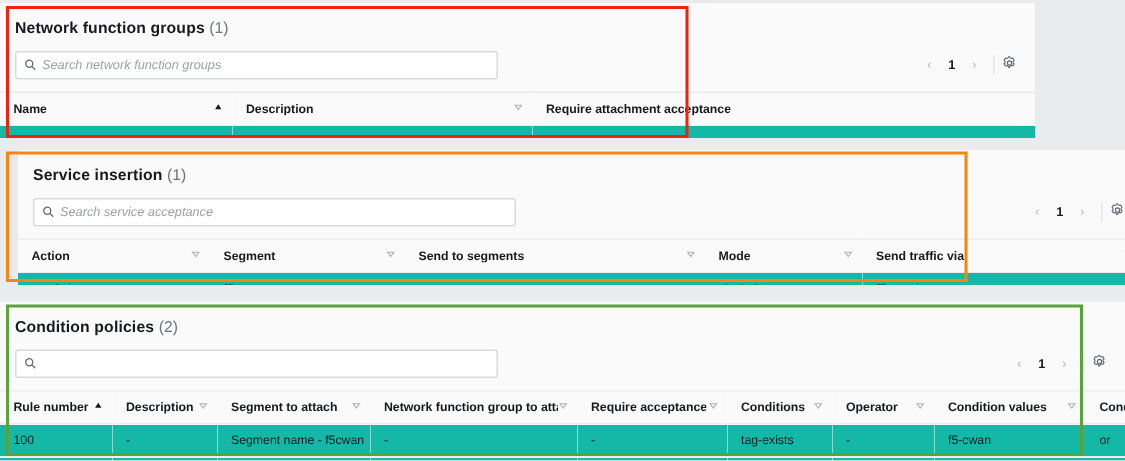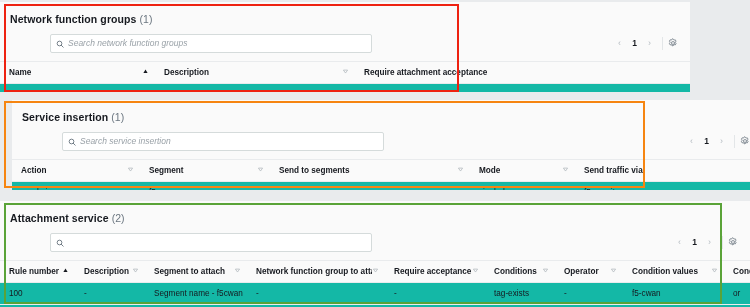--- a/index.html
+++ b/index.html
@@ -56,21 +56,20 @@
   }
   .search-box {
     display: flex;
     align-items: center;
     height: 19px;
     border: 1px solid #d5dbdb;
     border-radius: 2px;
     background: #ffffff;
     padding: 0 5px;
     gap: 4px;
-    margin-left: 40px;
   }
   .search-icon { flex: 0 0 auto; display: block; }
   .search-ph {
     font-size: 8.5px;
     color: #9aa2a8;
     font-style: italic;
     white-space: nowrap;
     overflow: hidden;
     text-overflow: ellipsis;
   }
@@ -237,21 +236,21 @@
       </div>
 
       <div class="filter-row">
         <div class="search-box" style="width:322px;">
           <span class="search-icon">
             <svg width="8" height="8" viewBox="0 0 16 16">
                 <circle cx="7" cy="7" r="4.7" fill="none" stroke="#5f6b76" stroke-width="1.7"></circle>
                 <line x1="10.6" y1="10.6" x2="14.4" y2="14.4" stroke="#5f6b76" stroke-width="1.7" stroke-linecap="round"></line>
               </svg>
           </span>
-          <span class="search-ph">Search service insertion</span>
+          <span class="search-ph">Search service acceptance</span>
         </div>
 
         <div class="pager">
           <span class="pg-btn">‹</span>
           <span class="pg-num">1</span>
           <span class="pg-btn">›</span>
           <span class="pg-sep"></span>
           <span class="gear">
             <svg width="10" height="10" viewBox="0 0 20 20">
                 <path d="M10 6.4a3.6 3.6 0 100 7.2 3.6 3.6 0 000-7.2zm0 5.6a2 2 0 110-4 2 2 0 010 4z" fill="#5f6b76"></path>
@@ -322,21 +321,21 @@
             <td>f5security</td>
           </tr>
         </tbody>
       </table>
     </div>
   </div>
 
   <div class="panel" style="left:0px; top:201px; width:750px; height:106px;">
     <div class="panel-inner">
       <div class="panel-head">
-        <span class="panel-title">Attachment service</span><span class="panel-count">(2)</span>
+        <span class="panel-title">Condition policies</span><span class="panel-count">(2)</span>
       </div>
 
       <div class="filter-row">
         <div class="search-box" style="width:322px;">
           <span class="search-icon">
             <svg width="8" height="8" viewBox="0 0 16 16">
                 <circle cx="7" cy="7" r="4.7" fill="none" stroke="#5f6b76" stroke-width="1.7"></circle>
                 <line x1="10.6" y1="10.6" x2="14.4" y2="14.4" stroke="#5f6b76" stroke-width="1.7" stroke-linecap="round"></line>
               </svg>
           </span>

